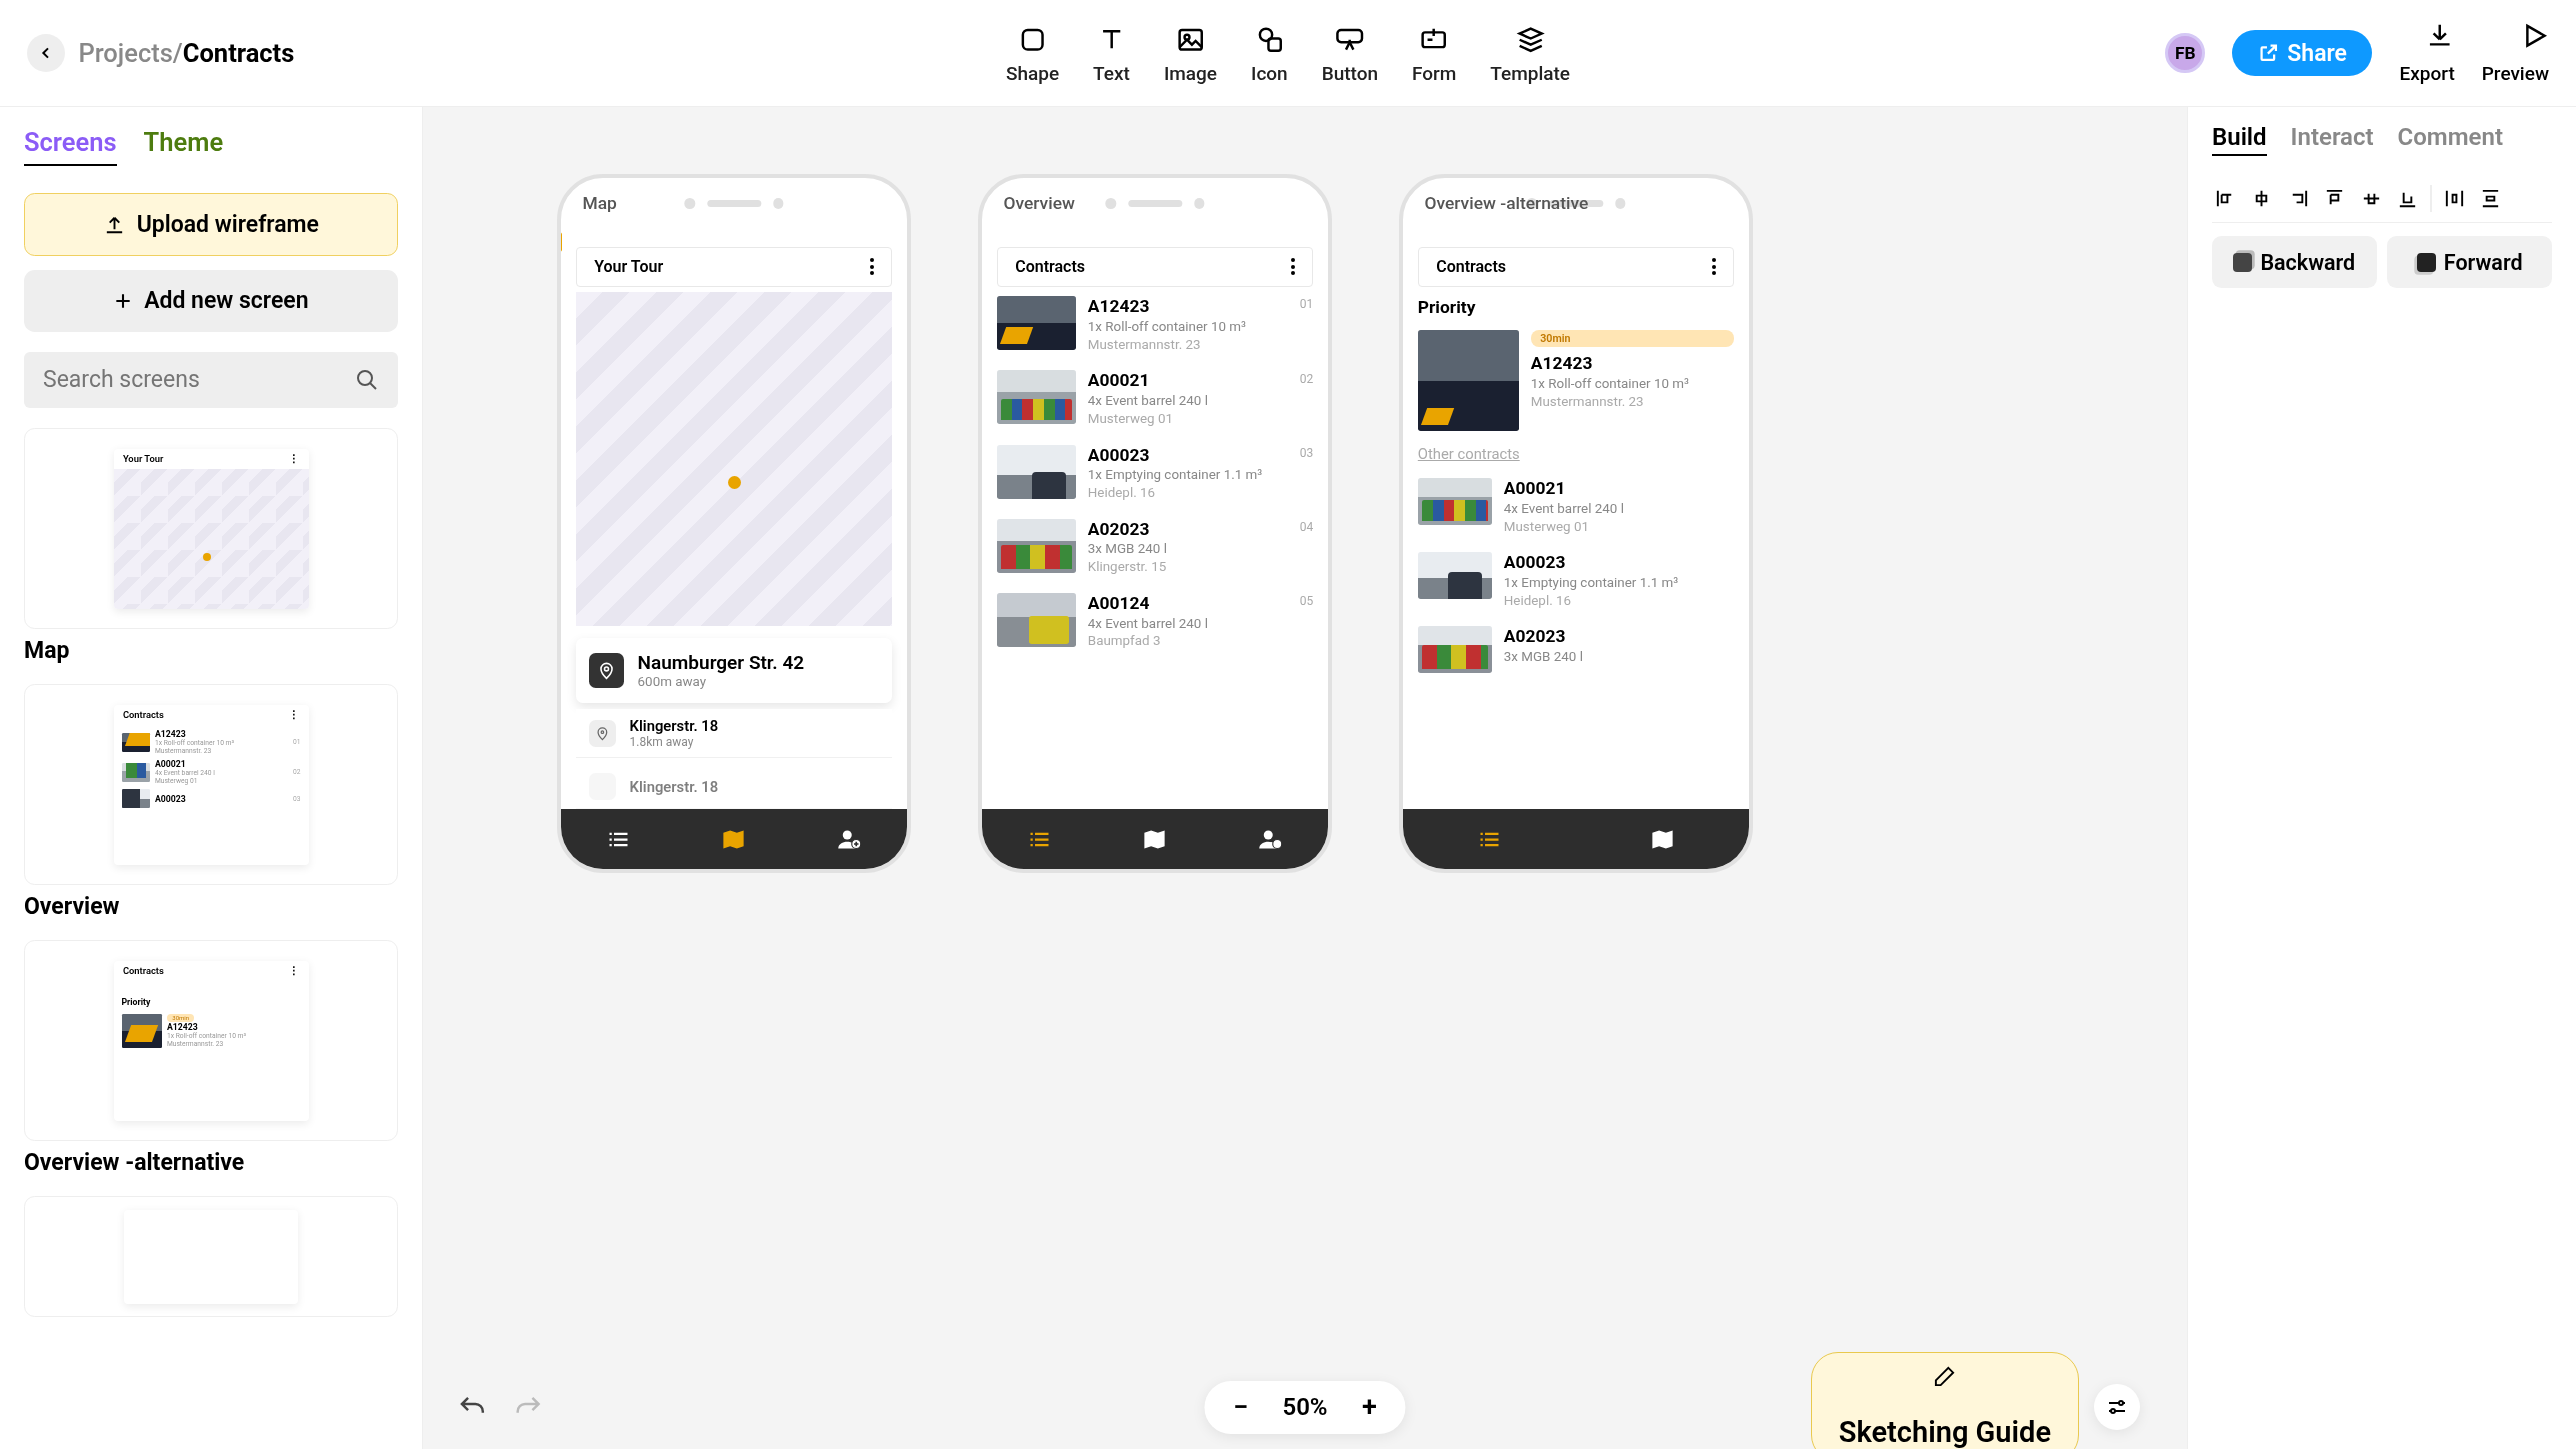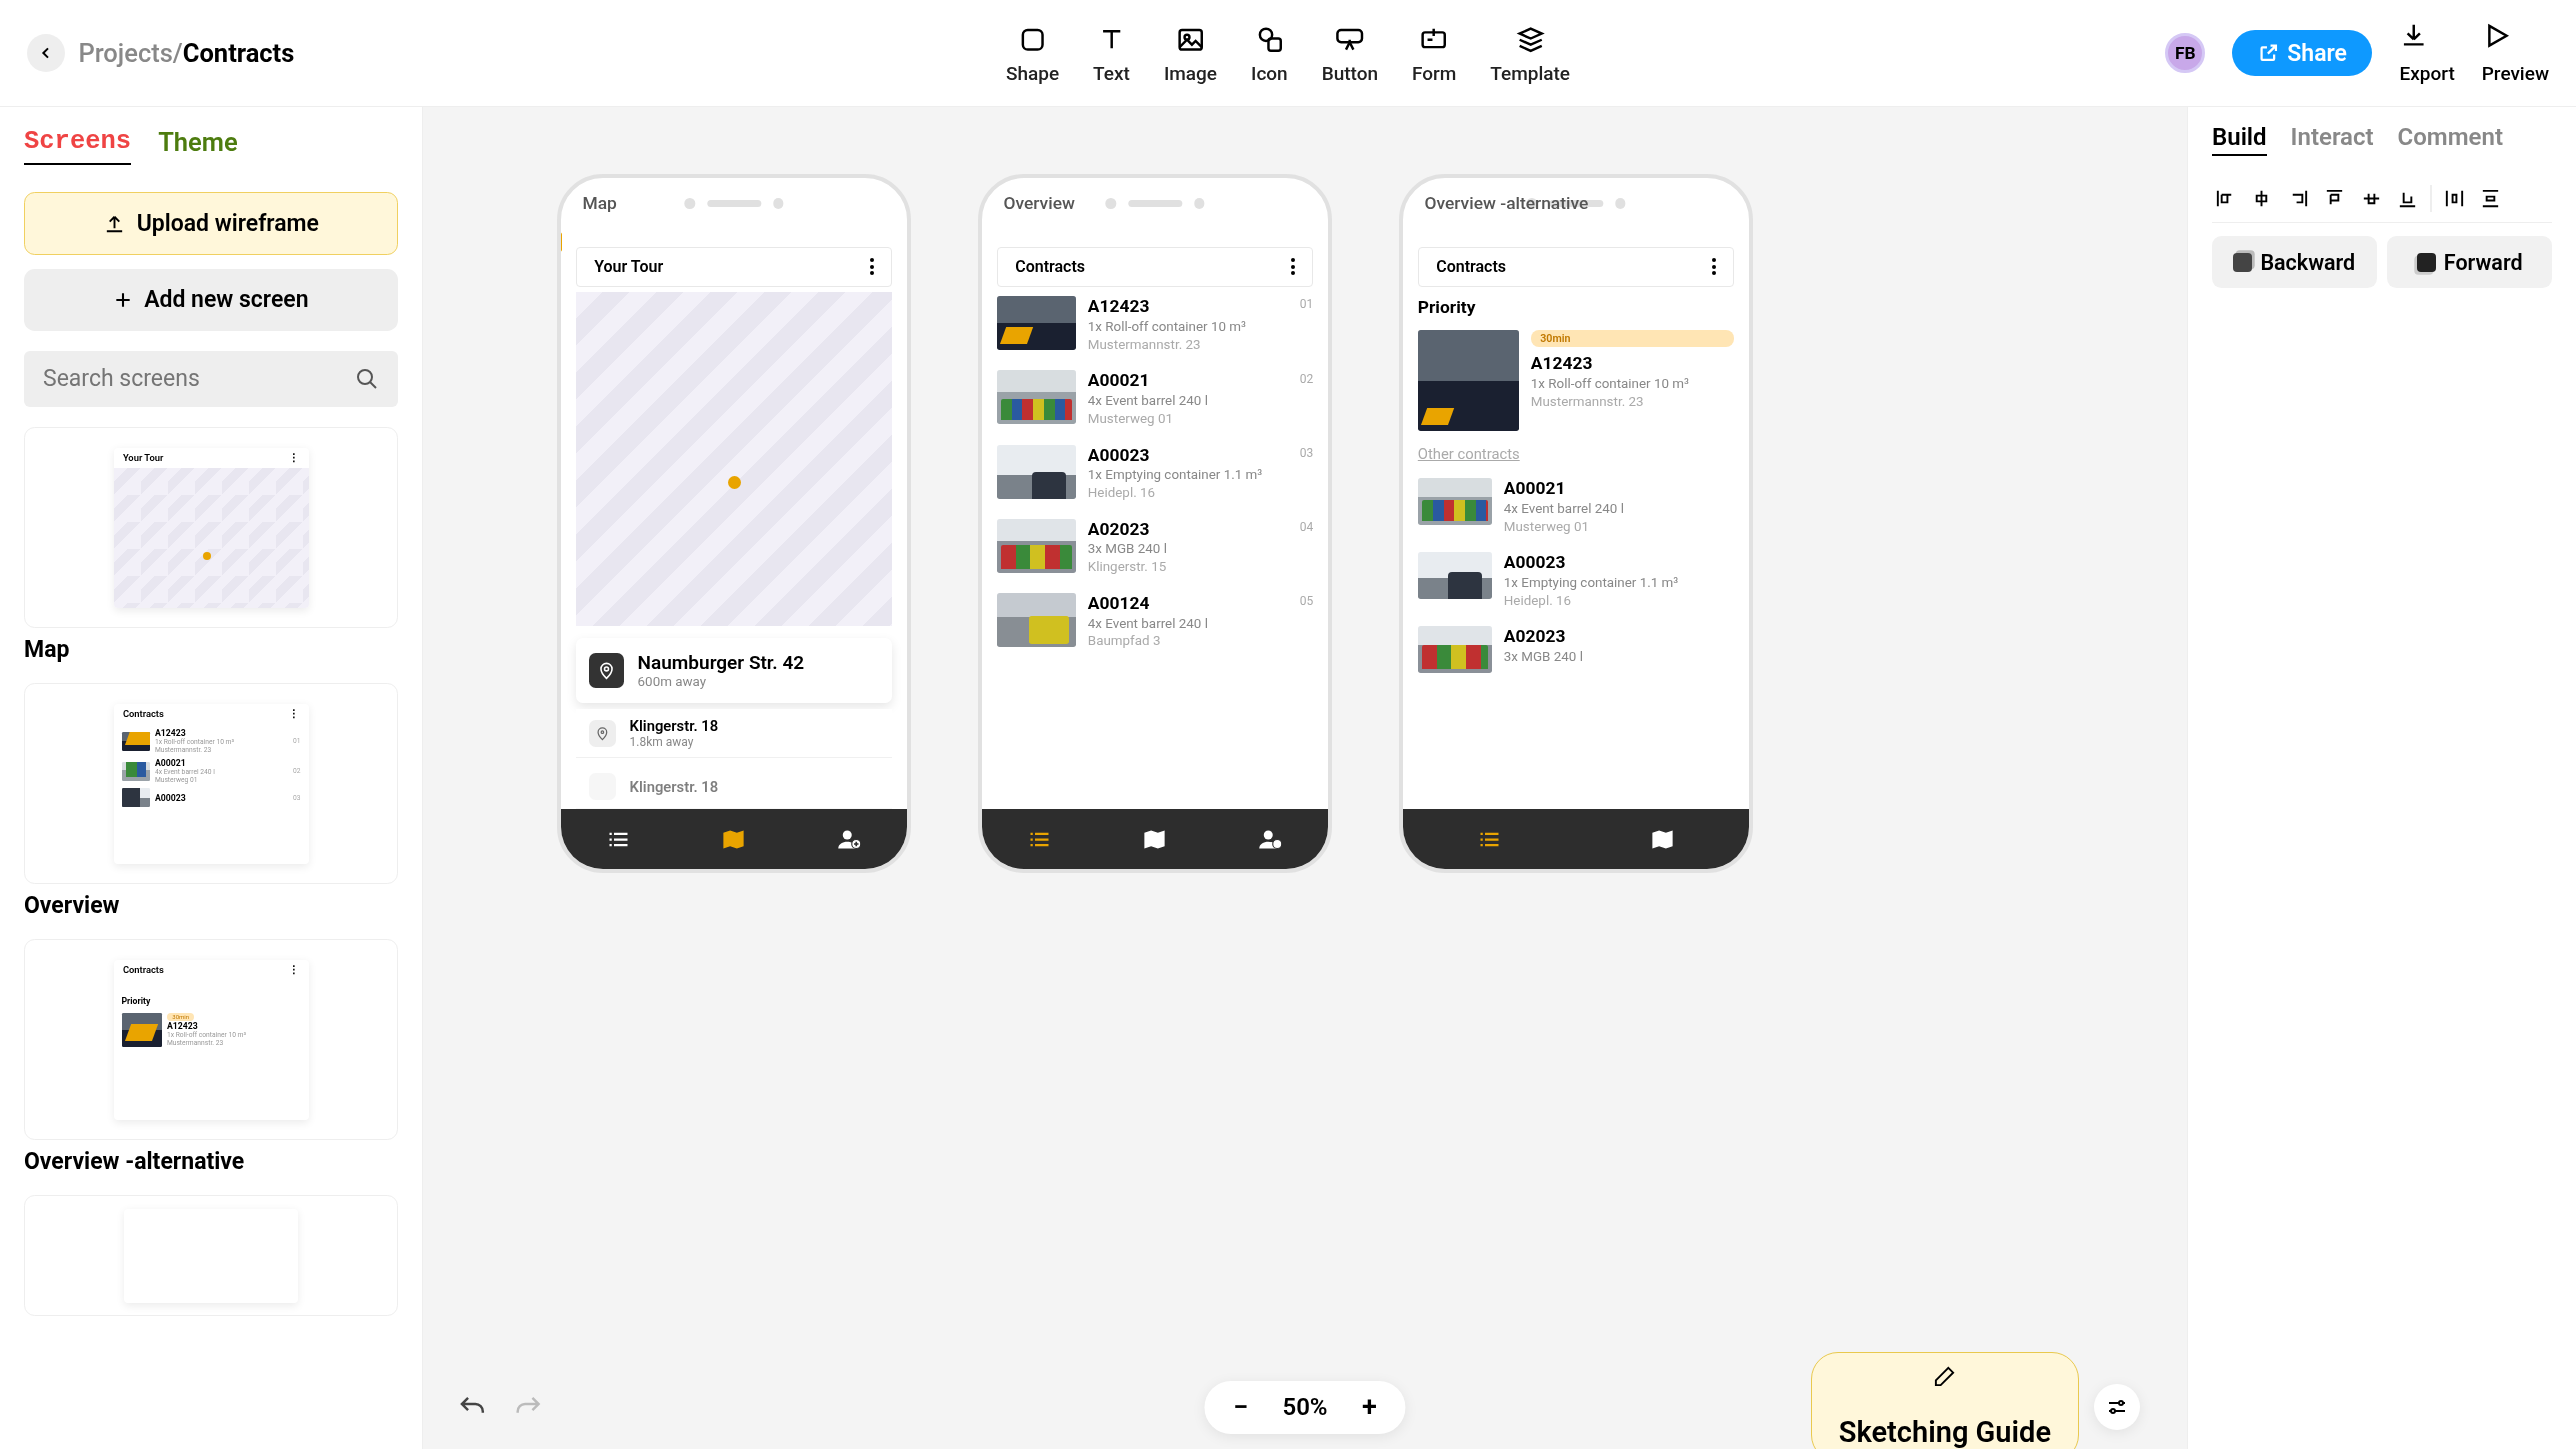--- a/index.html
+++ b/index.html
@@ -11,28 +11,28 @@
 .breadcrumb { margin-left: 13.4px; font-size: 25.5px; color: #888; font-weight: 500; }
 .breadcrumb .sep { margin: 0; }
 .breadcrumb .current { color: #000; font-weight: 700; }
 .tools { position: absolute; left: 50%; transform: translateX(-50%); display: flex; gap: 34px; }
 .tool { display: flex; flex-direction: column; align-items: center; gap: 4px; cursor: pointer; }
 .tool-icon { width: 36px; height: 36px; display: flex; align-items: center; justify-content: center; }
 .tool-label { font-size: 19px; color: #222; font-weight: 500; }
 .right-actions { margin-left: auto; display: flex; align-items: center; gap: 27px; }
 .avatar { width: 40px; height: 40px; border-radius: 50%; background: #C8A8E9; color: #000; display: flex; align-items: center; justify-content: center; border: 3.4px solid #D5C8F5; font-size: 17.4px; font-weight: 700; }
 .share-btn { background: #0E99FF; color: #fff; border-radius: 27px; padding: 9.4px 25.5px; font-size: 23px; font-weight: 600; display: flex; align-items: center; gap: 8px; cursor: pointer; }
-.action-item { display: flex; flex-direction: column; align-items: flex-start; gap: 12px; cursor: pointer; }
+.action-item { display: flex; flex-direction: column; align-items: flex-end; gap: 12px; cursor: pointer; }
 .action-label { font-size: 19px; font-weight: 500; }
 
 
 .left-panel { position: absolute; top: 107px; left: 0; width: 423px; bottom: 0; border-right: 0.7px solid #eee; background: #fff; padding: 20px 24px; overflow-y: auto; }
 .tabs { display: flex; gap: 27px; margin-bottom: 27px; }
 .tab { font-size: 25.5px; font-weight: 600; color: #4d7c0f; padding-bottom: 6.7px; cursor: pointer; }
-.tab.active { color: #ef4444; border-bottom: 2.7px solid #000; font-family: Liberation Mono, monospace; }
+.tab.active { color: #8b5cf6; border-bottom: 2.7px solid #000; }
 .upload-btn { width: 100%; background: #FFF7DA; border: 1.3px solid #F0D060; border-radius: 10.7px; padding: 17.4px; font-size: 23px; font-weight: 600; display: flex; align-items: center; justify-content: center; gap: 10.7px; cursor: pointer; margin-bottom: 13.4px; }
 .add-btn { width: 100%; background: #eee; border-radius: 10.7px; padding: 17.4px; font-size: 23px; font-weight: 600; display: flex; align-items: center; justify-content: center; gap: 10.7px; cursor: pointer; margin-bottom: 20px; }
 .search-box { width: 100%; background: #eee; border-radius: 6px; padding: 14.8px 19px; display: flex; align-items: center; gap: 8px; margin-bottom: 20px; }
 .search-box input { background: none; border: none; font-size: 23px; flex: 1; outline: none; color: #666; }
 .thumb-card { border: 1.3px solid #eee; border-radius: 10.7px; margin-bottom: 8px; overflow: hidden; height: 201px; cursor: pointer; display: flex; align-items: center; justify-content: center; }
 .thumb-title { font-size: 23px; font-weight: 700; margin-bottom: 20px; }
 .thumb-inner { width: 195px; height: 160px; background: #fff; box-shadow: 0 2.7px 8px rgba(0,0,0,0.08); border-radius: 4px; overflow: hidden; transform: scale(1); }
 
 
 .canvas { position: absolute; top: 107px; left: 423px; right: 389px; bottom: 0; background: #F4F4F4; overflow: hidden; }

